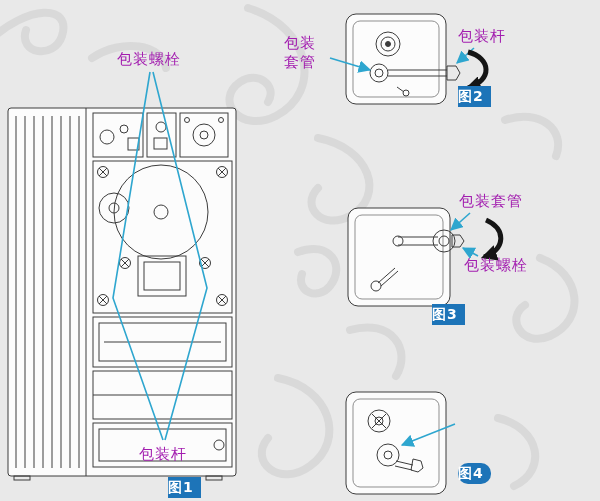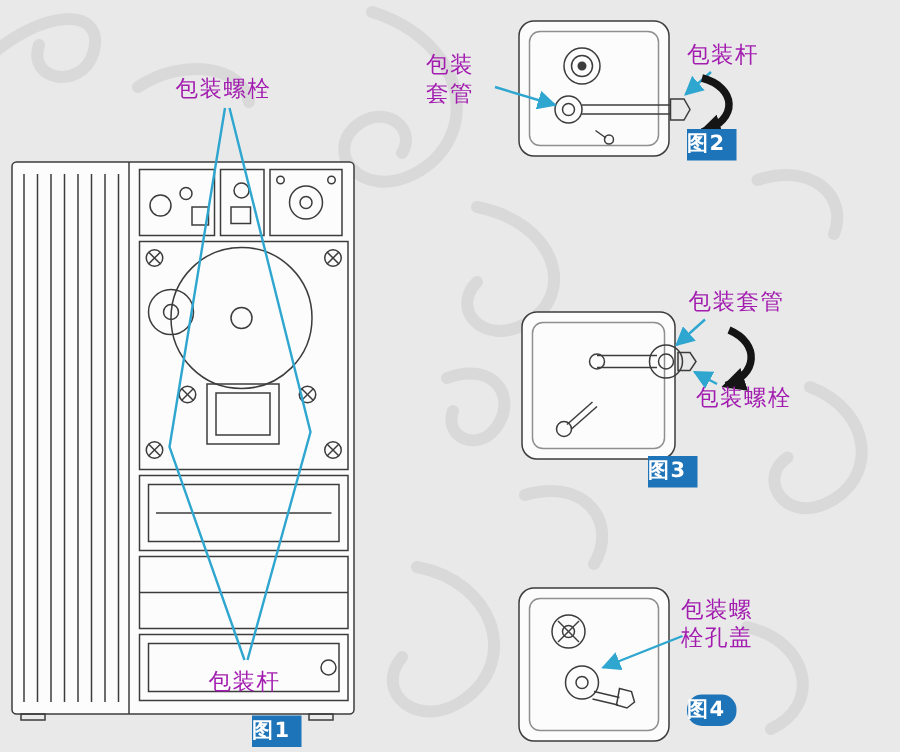--- a/index.html
+++ b/index.html
@@ -187,16 +187,15 @@
   <div class="badge" style="left:152px;top:477px;margin-left:16px;">图1</div>
 
   <div class="label wrap" style="left:284px;top:34px;width:34px;">包装套管</div>
   <div class="label" style="left:458px;top:27px;">包装杆</div>
   <div class="badge" style="left:458px;top:86px;">图2</div>
 
   <div class="label" style="left:459px;top:192px;">包装套管</div>
   <div class="label" style="left:464px;top:256px;">包装螺栓</div>
   <div class="badge" style="left:432px;top:304px;">图3</div>
 
-  <div class="label wrap" style="left:454px;top:397px;width:52px;">包装螺栓孔盖</div>
   <div class="badge" style="left:458px;top:463px;border-radius:10px;">图4</div>
 
 </div>
 
 </body></html>

